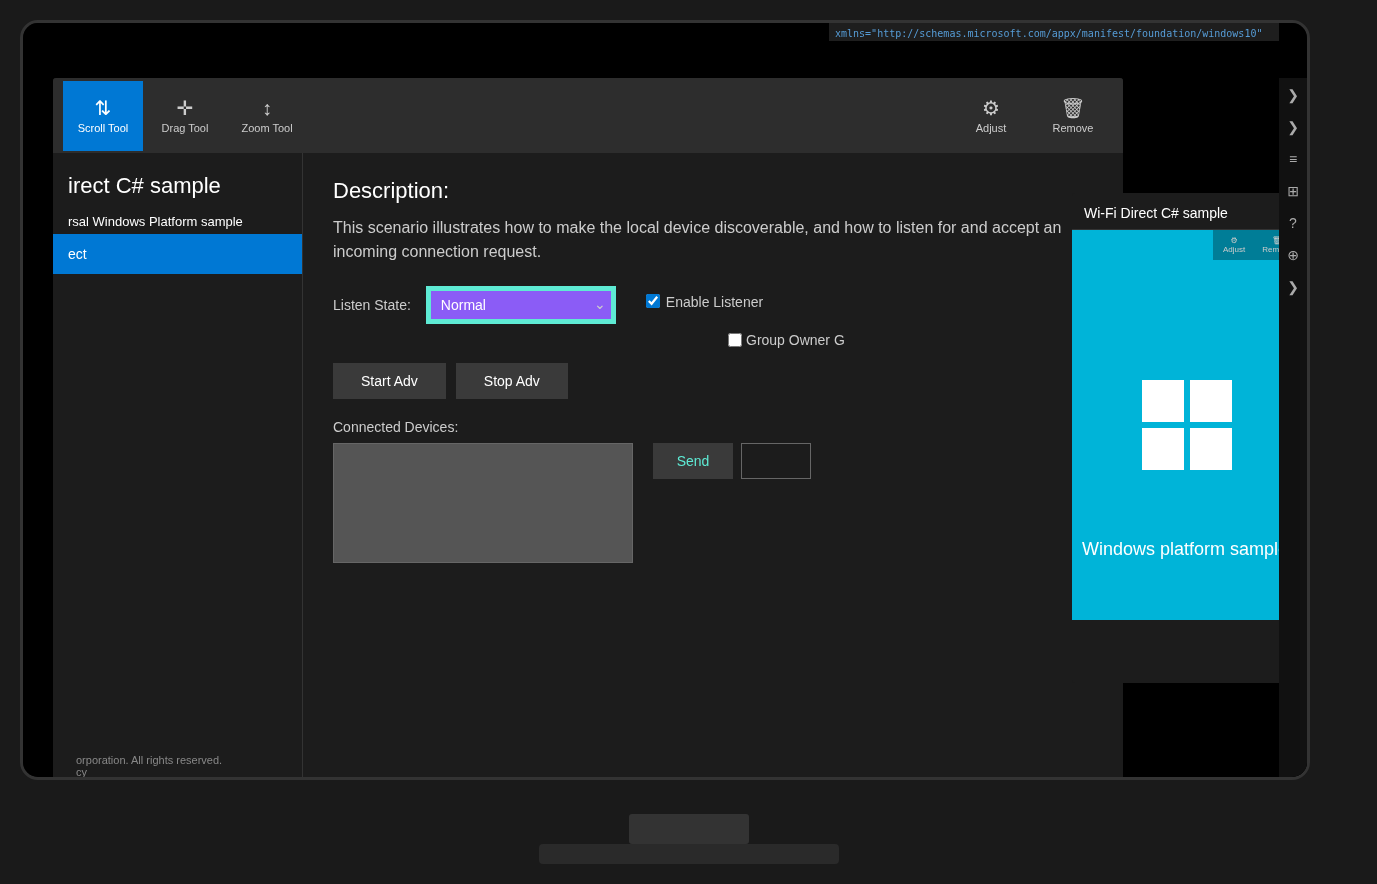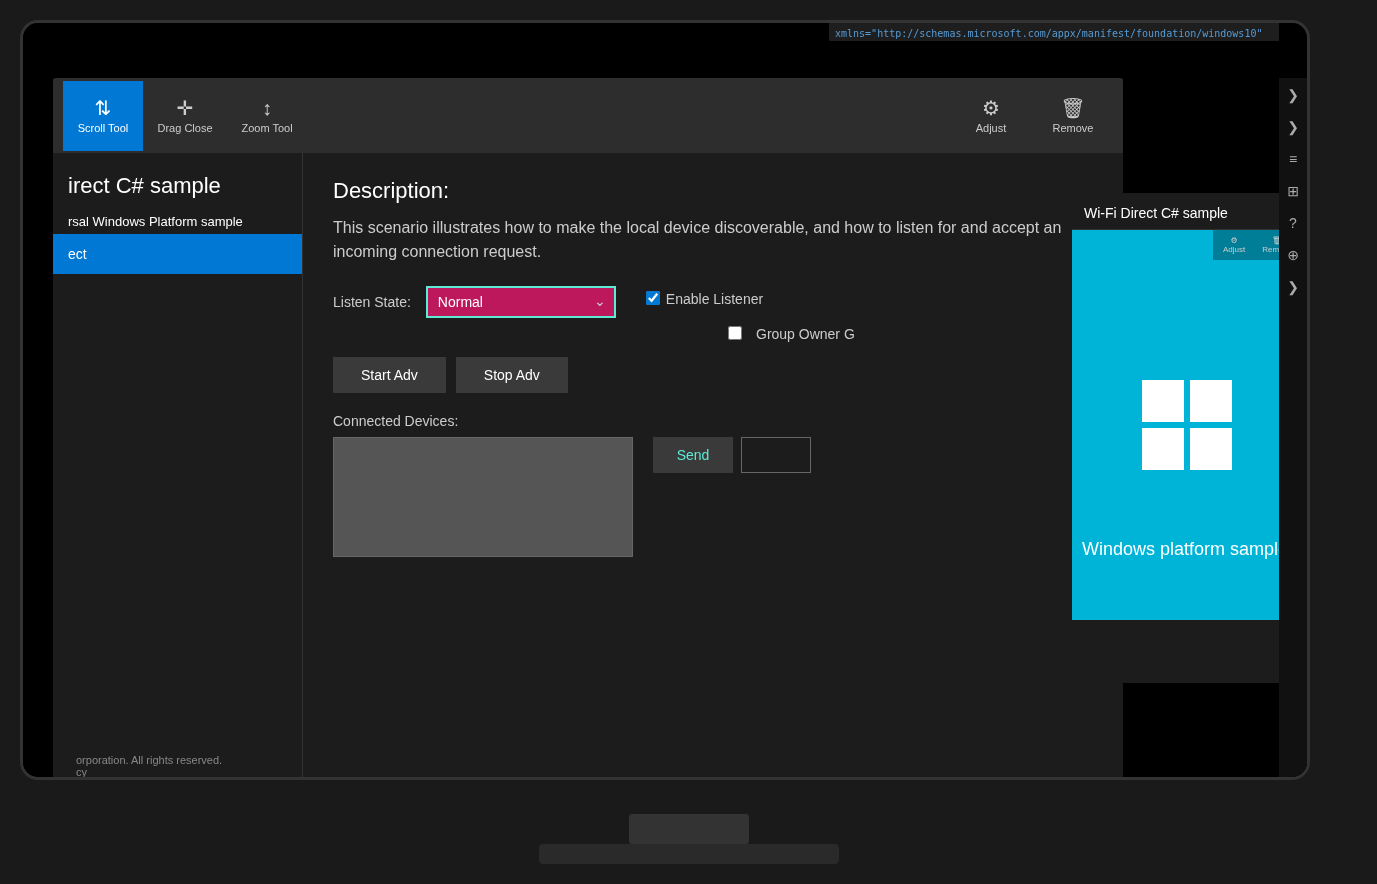--- a/index.html
+++ b/index.html
@@ -154,22 +154,22 @@
       align-items: center;
       gap: 15px;
       margin-bottom: 18px;
     }
     .listen-state-label {
       color: #ccc;
       font-size: 14px;
       white-space: nowrap;
     }
     .listen-state-select {
-      background: #be185d;
-      border: 2px solid #5eead4;
+      background: #8b5cf6;
+      border: 5px solid #5eead4;
       color: #fff;
       font-size: 14px;
       padding: 6px 30px 6px 10px;
       width: 190px;
       appearance: none;
       -webkit-appearance: none;
       cursor: pointer;
       position: relative;
     }
     .select-wrapper {
@@ -182,21 +182,22 @@
       right: 10px;
       top: 50%;
       transform: translateY(-55%);
       color: #ccc;
       pointer-events: none;
       font-size: 14px;
     }
 
     .checkbox-row {
       display: flex;
-      gap: 14px;
+      align-items: center;
+      gap: 4px;
       margin-bottom: 10px;
     }
     .cb-label {
       color: #ccc;
       font-size: 14px;
     }
 
     .action-btns {
       display: flex;
       gap: 10px;
@@ -404,21 +405,21 @@
 
   <div class="main-window">
 
     <div class="toolbar">
       <button class="tool-btn active">
         <span class="tool-icon">⇅</span>
         <span>Scroll Tool</span>
       </button>
       <button class="tool-btn">
         <span class="tool-icon">✛</span>
-        <span>Drag Close</span>
+        <span>Drag Tool</span>
       </button>
       <button class="tool-btn">
         <span class="tool-icon">↕</span>
         <span>Zoom Tool</span>
       </button>
       <div class="tool-spacer"></div>
       <button class="tool-btn">
         <span class="tool-icon">⚙</span>
         <span>Adjust</span>
       </button>

